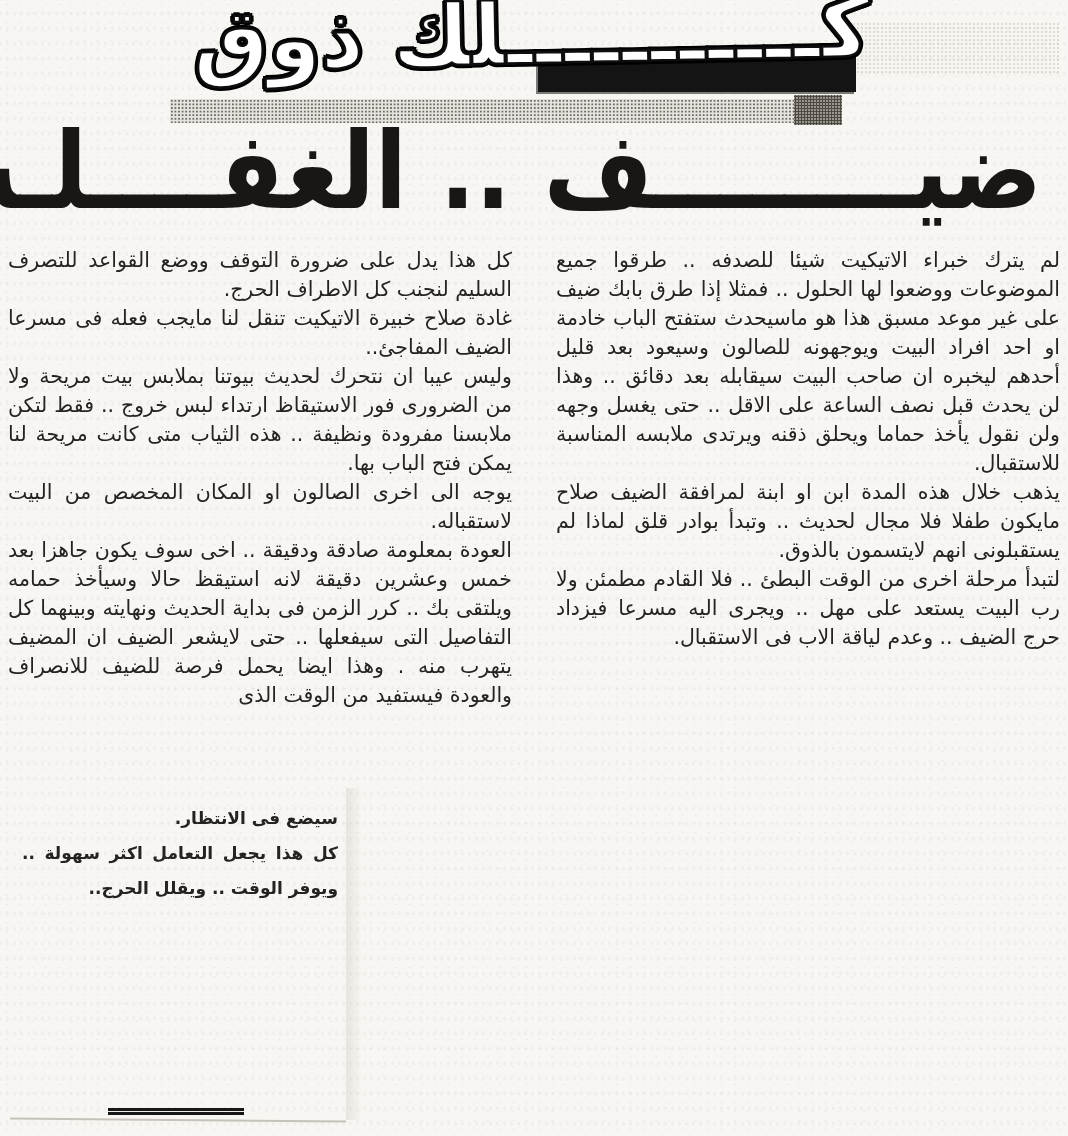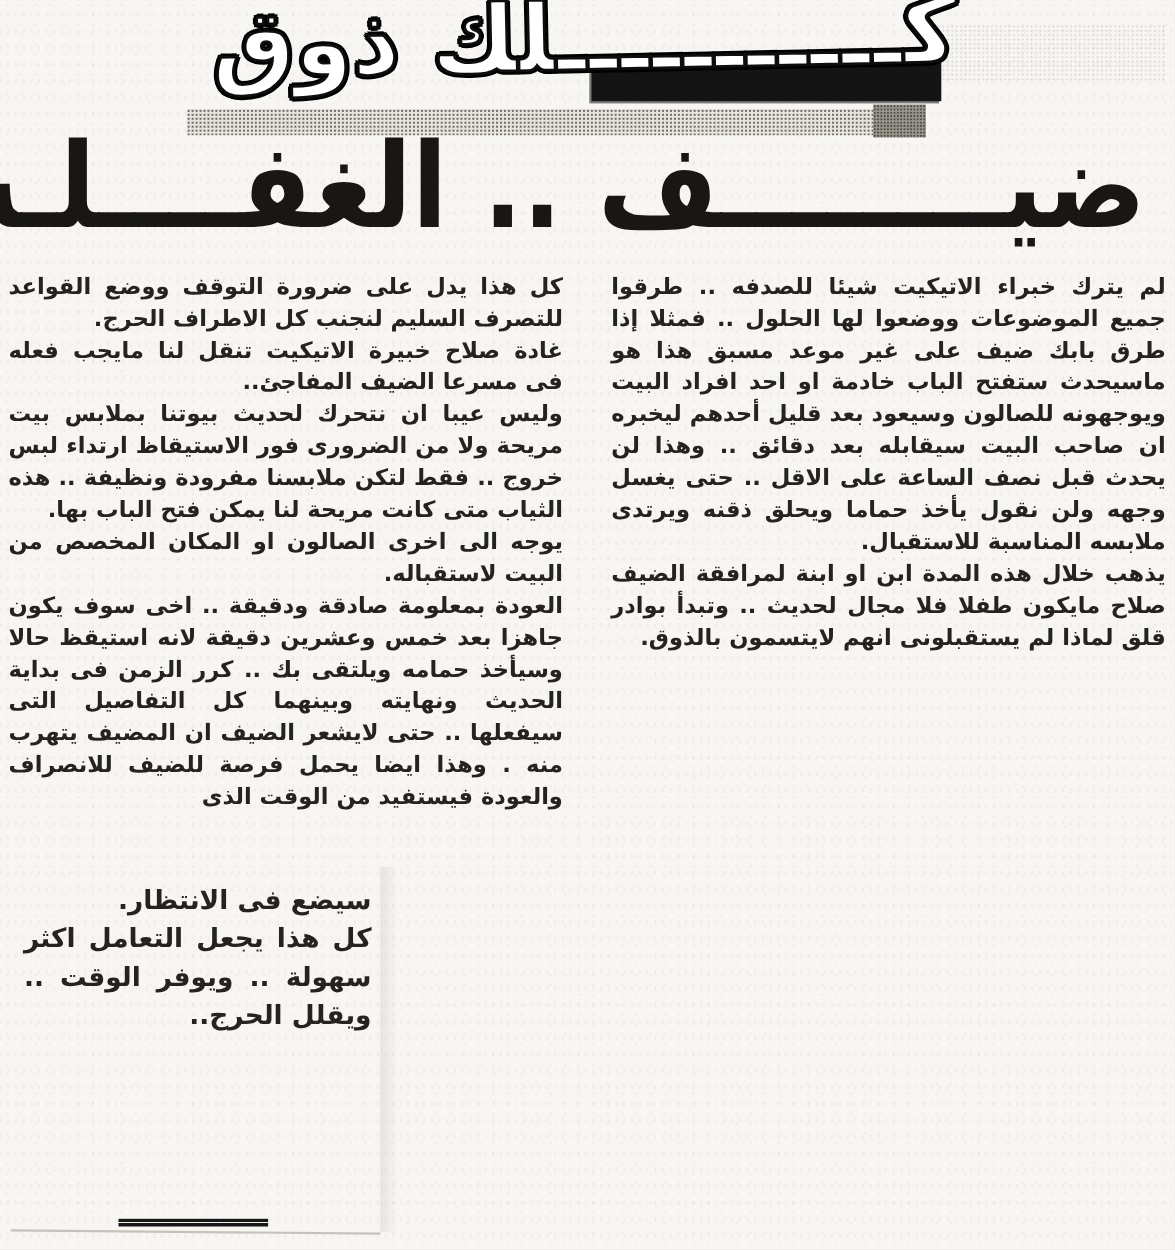--- a/index.html
+++ b/index.html
@@ -68,33 +68,33 @@
   }
 
   
   .cols{
     position:absolute;top:246px;left:8px;right:8px;
     display:flex;flex-direction:row;gap:44px;
   }
   .col{flex:1 1 0;}
   .col p{
     margin:0;
-    font-size:20.5px;font-weight:bold;
+    font-size:20.5px;font-weight:normal;
     line-height:29px;
     text-align:justify;
     color:#242322;
   }
 
   
   .col-bottom{
     position:absolute;top:801px;left:22px;width:316px;
   }
   .col-bottom p{
     margin:0;
-    font-size:24px;font-weight:bold;
+    font-size:17px;font-weight:bold;
     line-height:35px;
     text-align:justify;
     color:#242322;
   }
   .scan-streak{
     position:absolute;top:788px;left:346px;width:16px;height:332px;
     background:linear-gradient(90deg, rgba(180,175,165,.25), rgba(180,175,165,0));
   }
 
   
@@ -122,20 +122,21 @@
 
   <h2 class="kicker">كـــــــــــلك ذوق</h2>
 
   <h1 class="headline">ضيــــــــف .. الغفــــلـة</h1>
 
   <main class="cols">
 
     <section class="col">
       <p>لم يترك خبراء الاتيكيت شيئا للصدفه .. طرقوا جميع الموضوعات ووضعوا لها الحلول .. فمثلا إذا طرق بابك ضيف على غير موعد مسبق هذا هو ماسيحدث ستفتح الباب خادمة او احد افراد البيت ويوجهونه للصالون وسيعود بعد قليل أحدهم ليخبره ان صاحب البيت سيقابله بعد دقائق .. وهذا لن يحدث قبل نصف الساعة على الاقل .. حتى يغسل وجهه ولن نقول يأخذ حماما ويحلق ذقنه ويرتدى ملابسه المناسبة للاستقبال.</p>
       <p>يذهب خلال هذه المدة ابن او ابنة لمرافقة الضيف صلاح مايكون طفلا فلا مجال لحديث .. وتبدأ بوادر قلق لماذا لم يستقبلونى انهم لايتسمون بالذوق.</p>
+      <p>لتبدأ مرحلة اخرى من الوقت البطئ .. فلا القادم مطمئن ولا رب البيت يستعد على مهل .. ويجرى اليه مسرعا فيزداد حرج الضيف .. وعدم لياقة الاب فى الاستقبال.</p>
     </section>
 
     <section class="col">
       <p>كل هذا يدل على ضرورة التوقف ووضع القواعد للتصرف السليم لنجنب كل الاطراف الحرج.</p>
       <p>غادة صلاح خبيرة الاتيكيت تنقل لنا مايجب فعله فى مسرعا الضيف المفاجئ..</p>
       <p>وليس عيبا ان نتحرك لحديث بيوتنا بملابس بيت مريحة ولا من الضرورى فور الاستيقاظ ارتداء لبس خروج .. فقط لتكن ملابسنا مفرودة ونظيفة .. هذه الثياب متى كانت مريحة لنا يمكن فتح الباب بها.</p>
       <p>يوجه الى اخرى الصالون او المكان المخصص من البيت لاستقباله.</p>
       <p>العودة بمعلومة صادقة ودقيقة .. اخى سوف يكون جاهزا بعد خمس وعشرين دقيقة لانه استيقظ حالا وسيأخذ حمامه ويلتقى بك .. كرر الزمن فى بداية الحديث ونهايته وبينهما كل التفاصيل التى سيفعلها .. حتى لايشعر الضيف ان المضيف يتهرب منه . وهذا ايضا يحمل فرصة للضيف للانصراف والعودة فيستفيد من الوقت الذى</p>
     </section>
 

